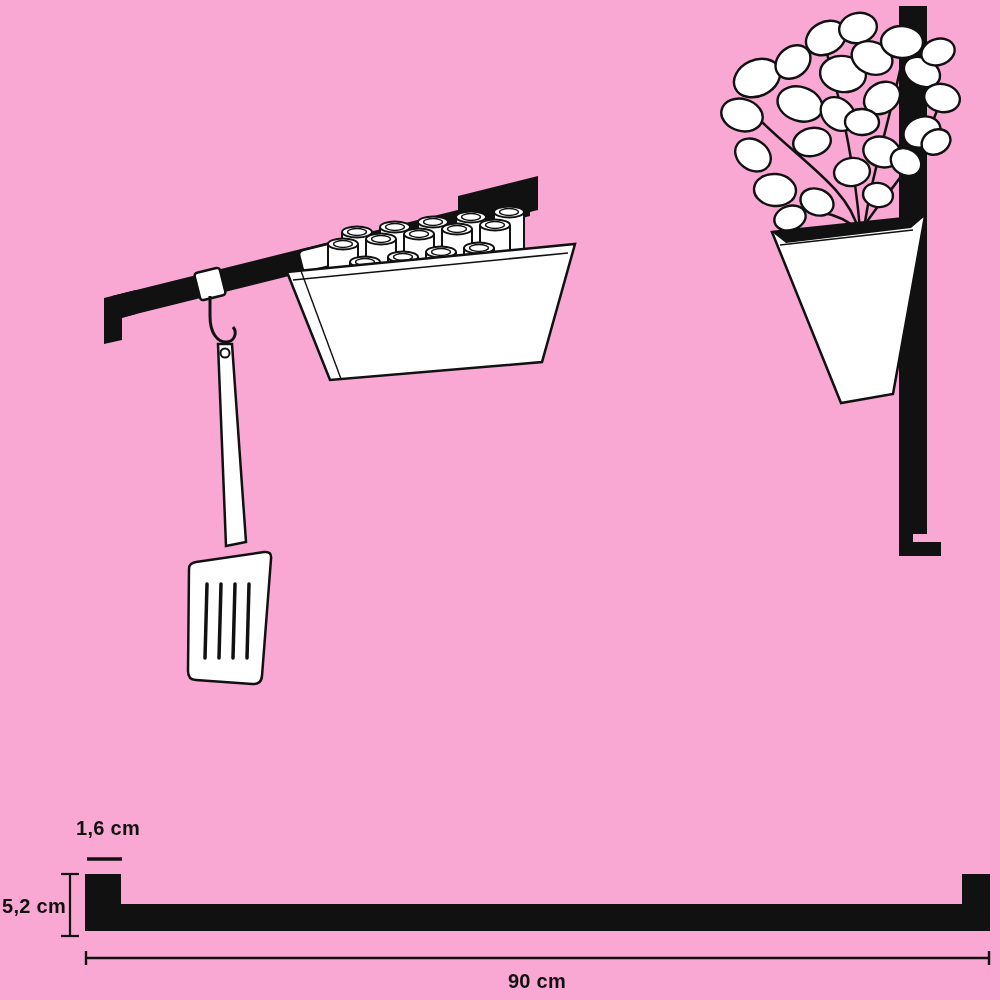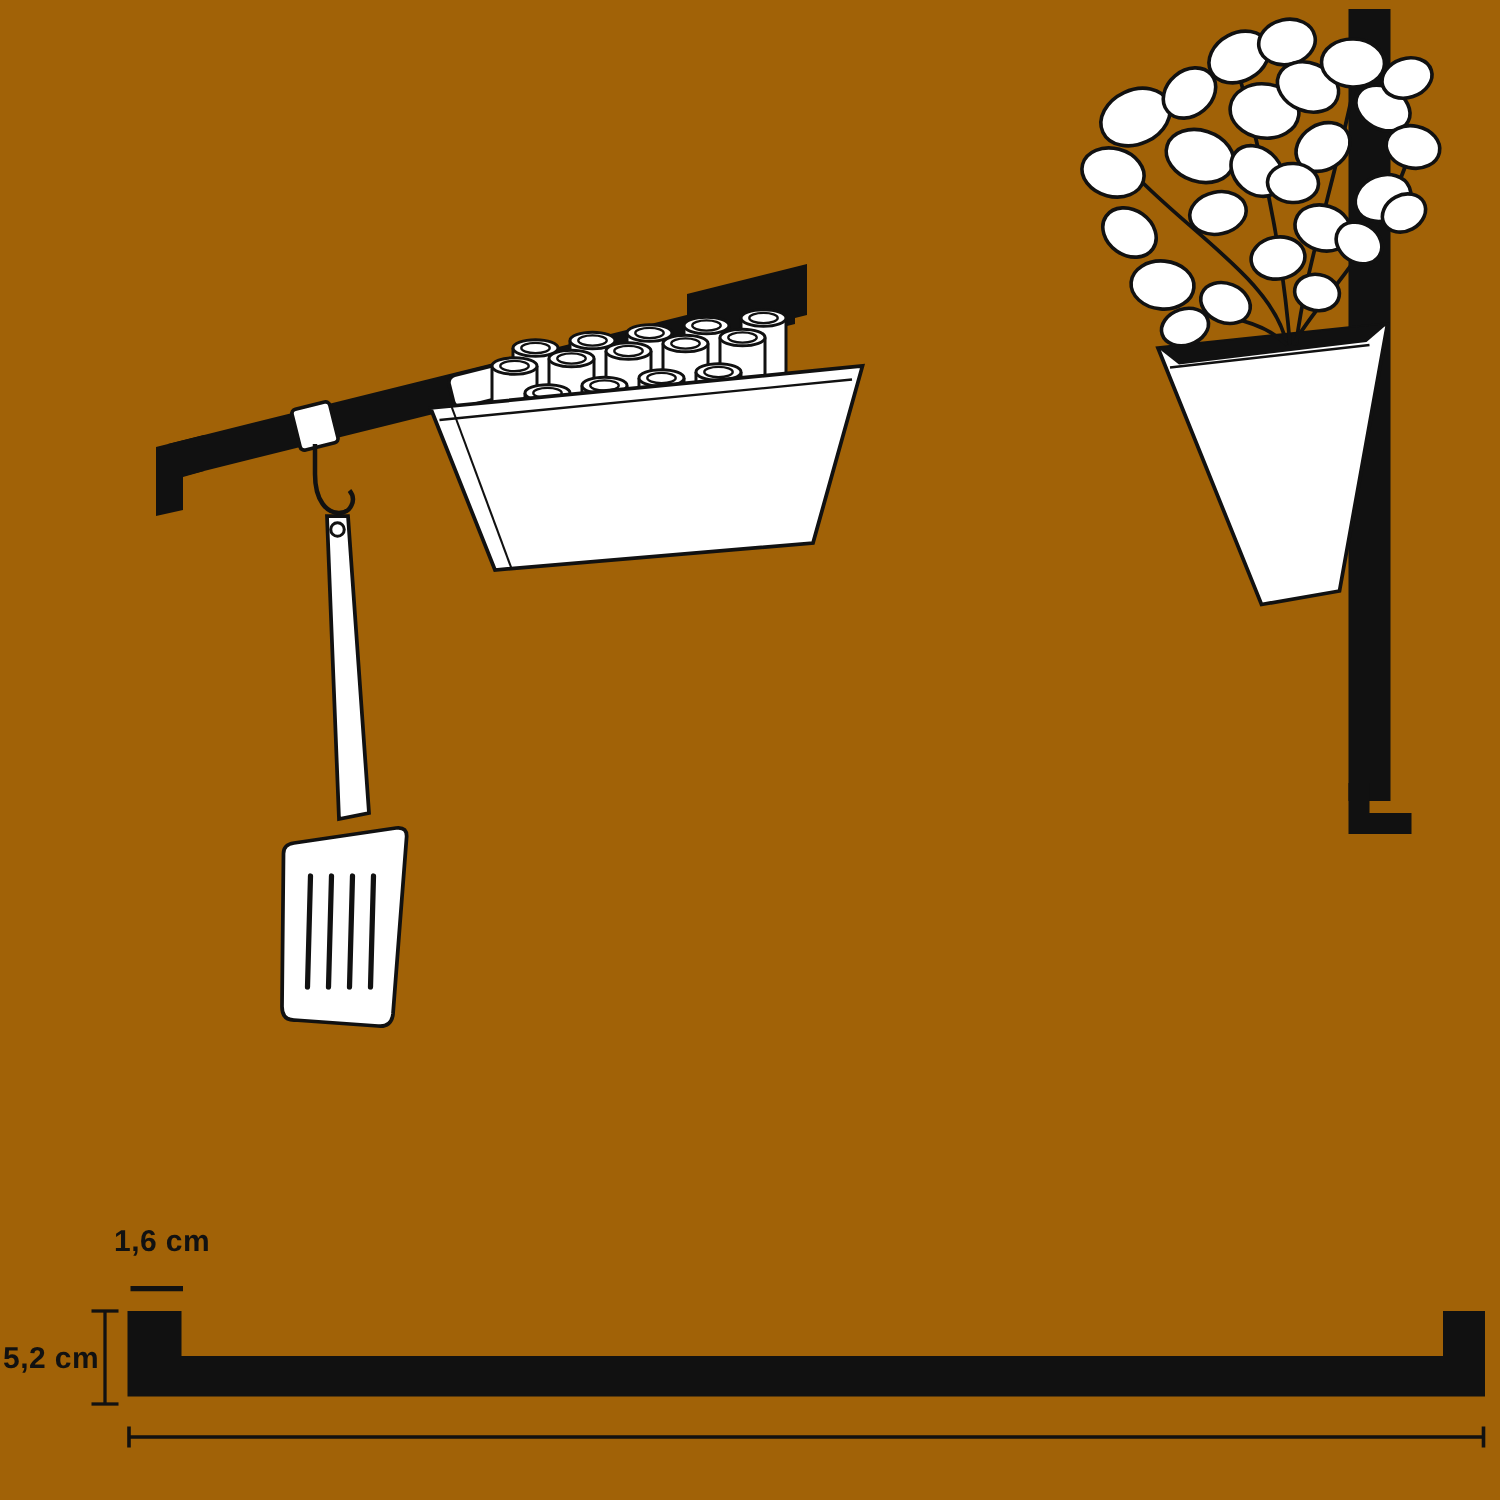--- a/index.html
+++ b/index.html
@@ -1,17 +1,17 @@
 <!DOCTYPE html>
 <html><head>
 <meta charset="utf-8">
 <style>
   html,body{margin:0;padding:0;background:#fff;}
   .canvas{
-    position:relative;width:1000px;height:1000px;background:#a16207;
+    position:relative;width:1000px;height:1000px;background:#f9a8d4;
     font-family:"Liberation Sans",sans-serif;overflow:hidden;
   }
   .art{position:absolute;left:0;top:0;}
   .dim-label{
     position:absolute;font-weight:bold;font-size:20px;color:#111;
     letter-spacing:0.3px;white-space:nowrap;
   }
   .dim-label.center{width:200px;text-align:center;}
 </style>
 </head>
@@ -139,14 +139,15 @@
         <line x1="86" y1="951" x2="86" y2="965"></line>
         <line x1="989" y1="951" x2="989" y2="965"></line>
       </g>
     </g>
   </svg>
 
   <div class="dim-label" style="left:76px;top:817px">1,6 cm</div>
 
   <div class="dim-label" style="left:2px;top:895px">5,2 cm</div>
 
+  <div class="dim-label center" style="left:437px;top:970px">90 cm</div>
 
 </div>
 
 </body></html>

